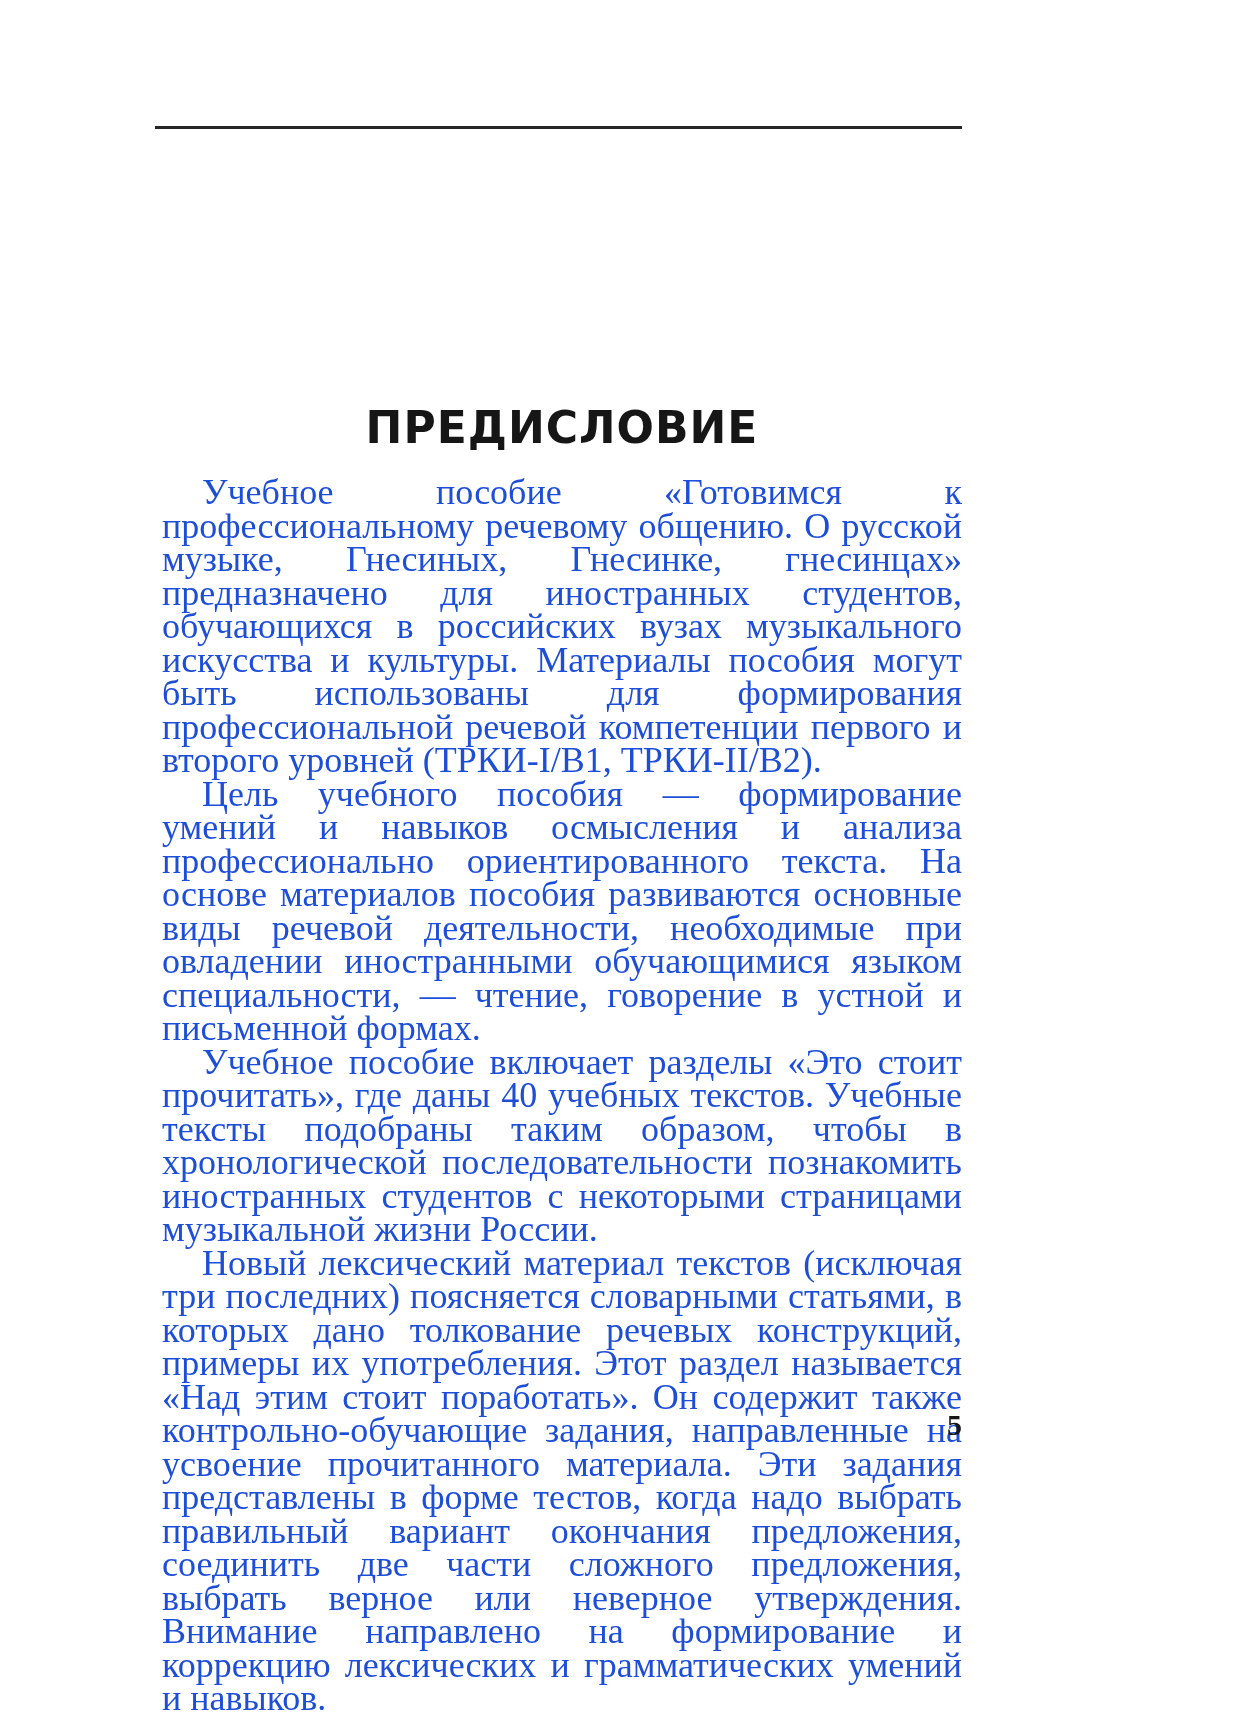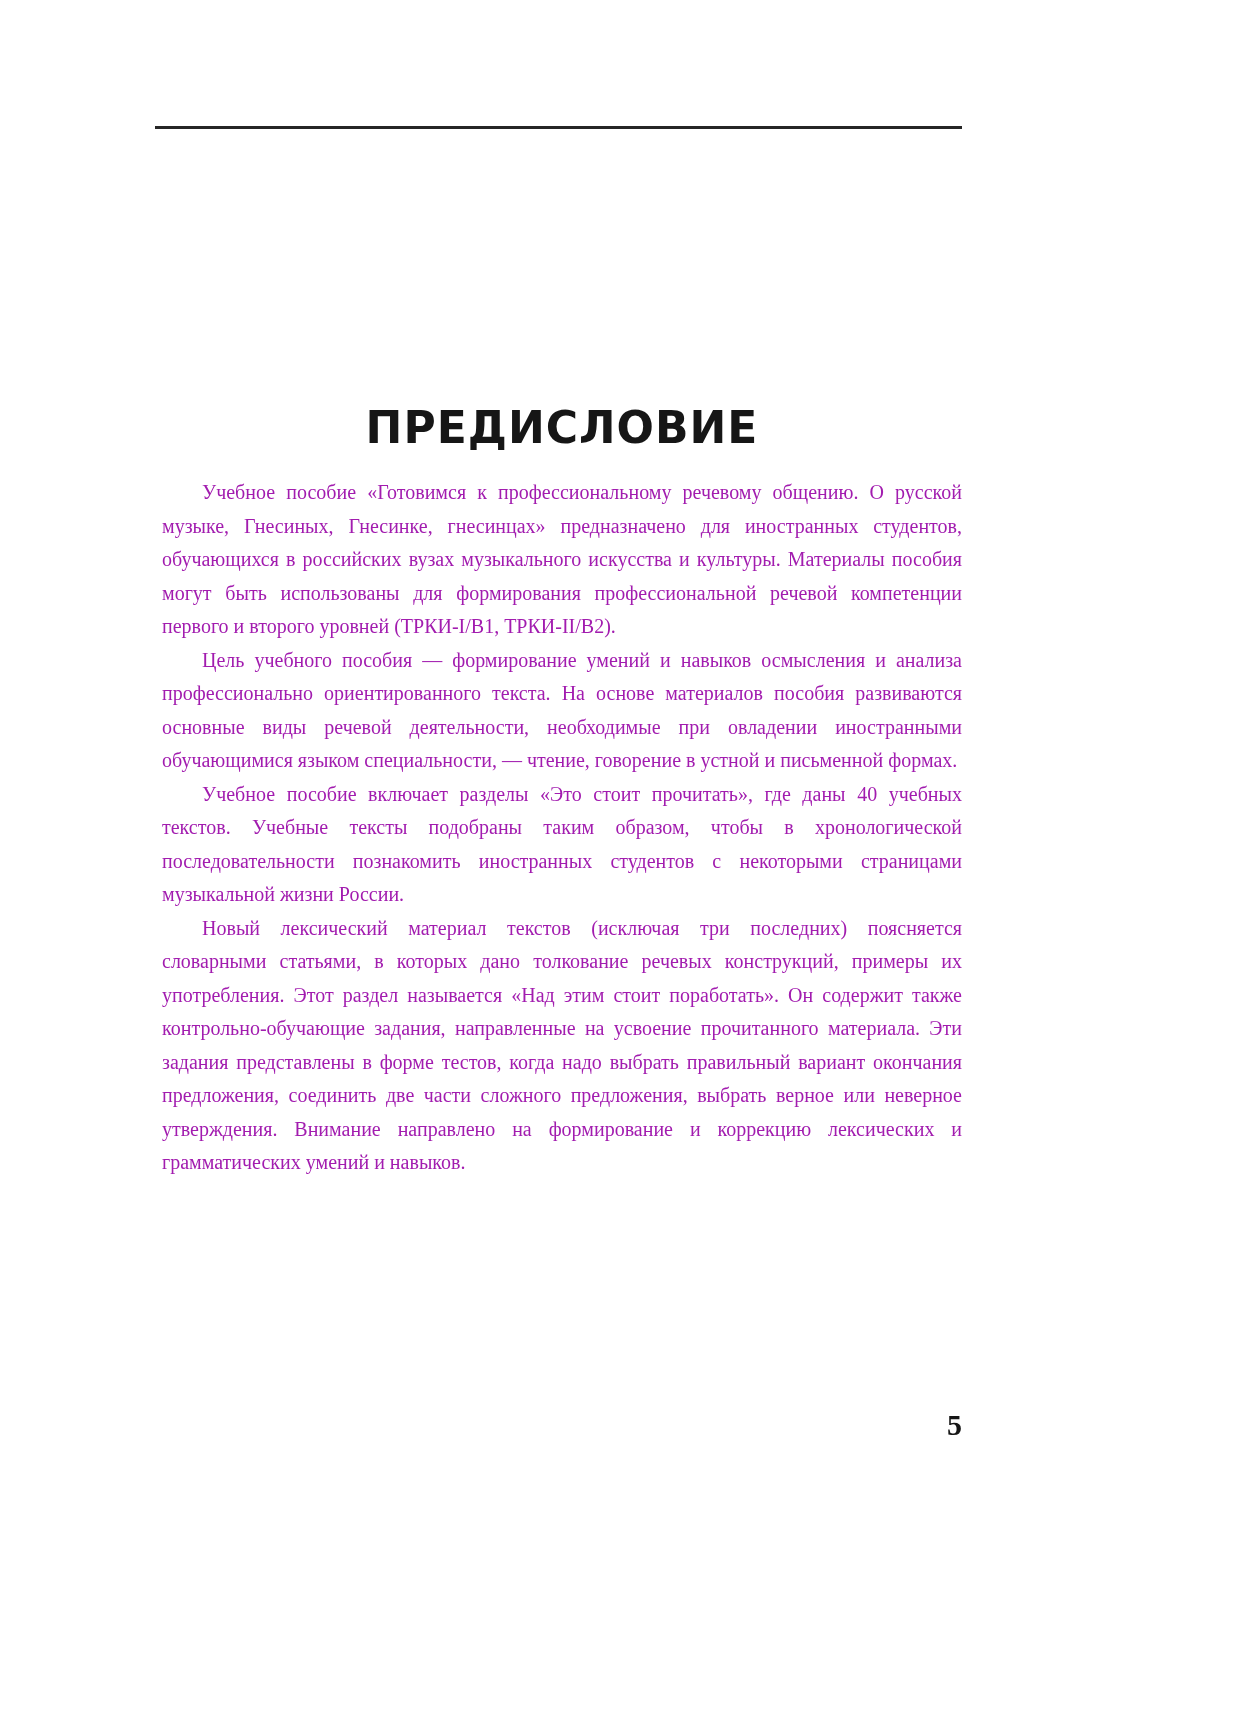--- a/index.html
+++ b/index.html
@@ -39,25 +39,25 @@
     color: #161616;
   }
   .content {
     position: absolute;
     left: 162px;
     top: 476px;
     width: 800px;
   }
   .para {
     margin: 0;
-    font-size: 20px;
+    font-size: 36px;
     line-height: 33.5px;
     text-align: justify;
     text-indent: 40px;
-    color: #a21caf;
+    color: #1d4ed8;
     hyphens: auto;
     -webkit-hyphens: auto;
   }
   .page-number {
     position: absolute;
     left: 162px;
     top: 1408px;
     width: 800px;
     text-align: right;
     font-family: "Liberation Serif", serif;

